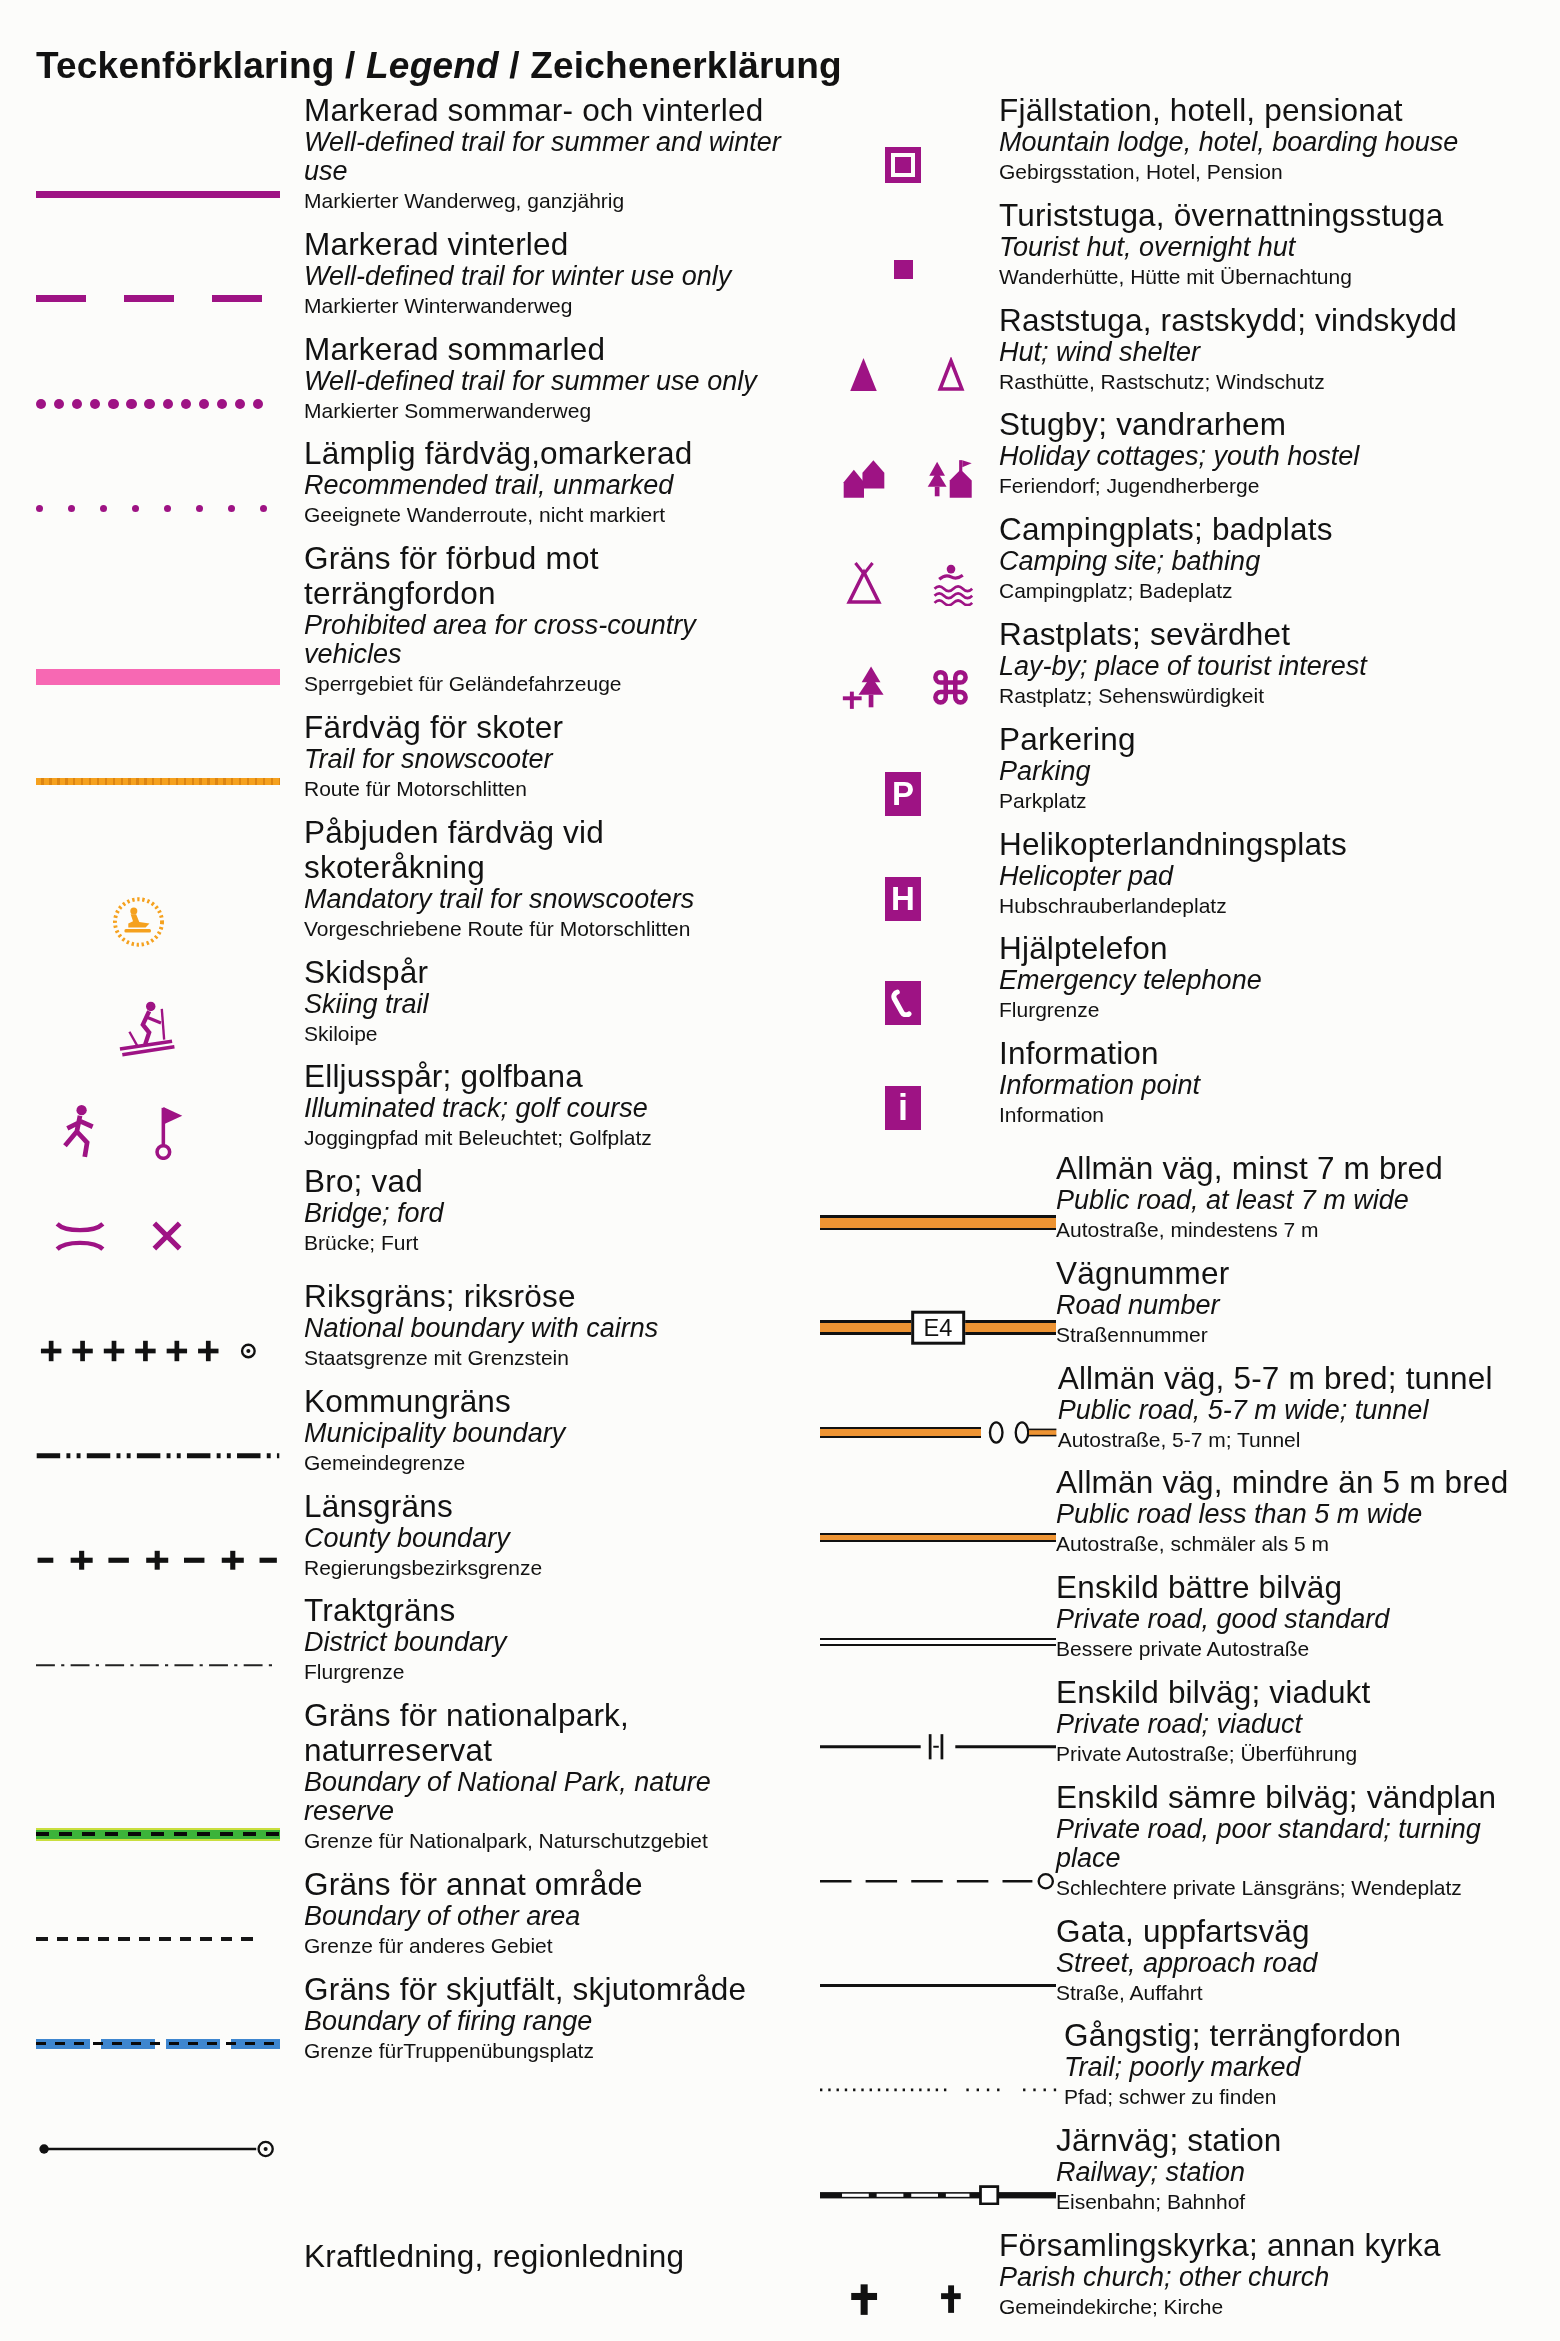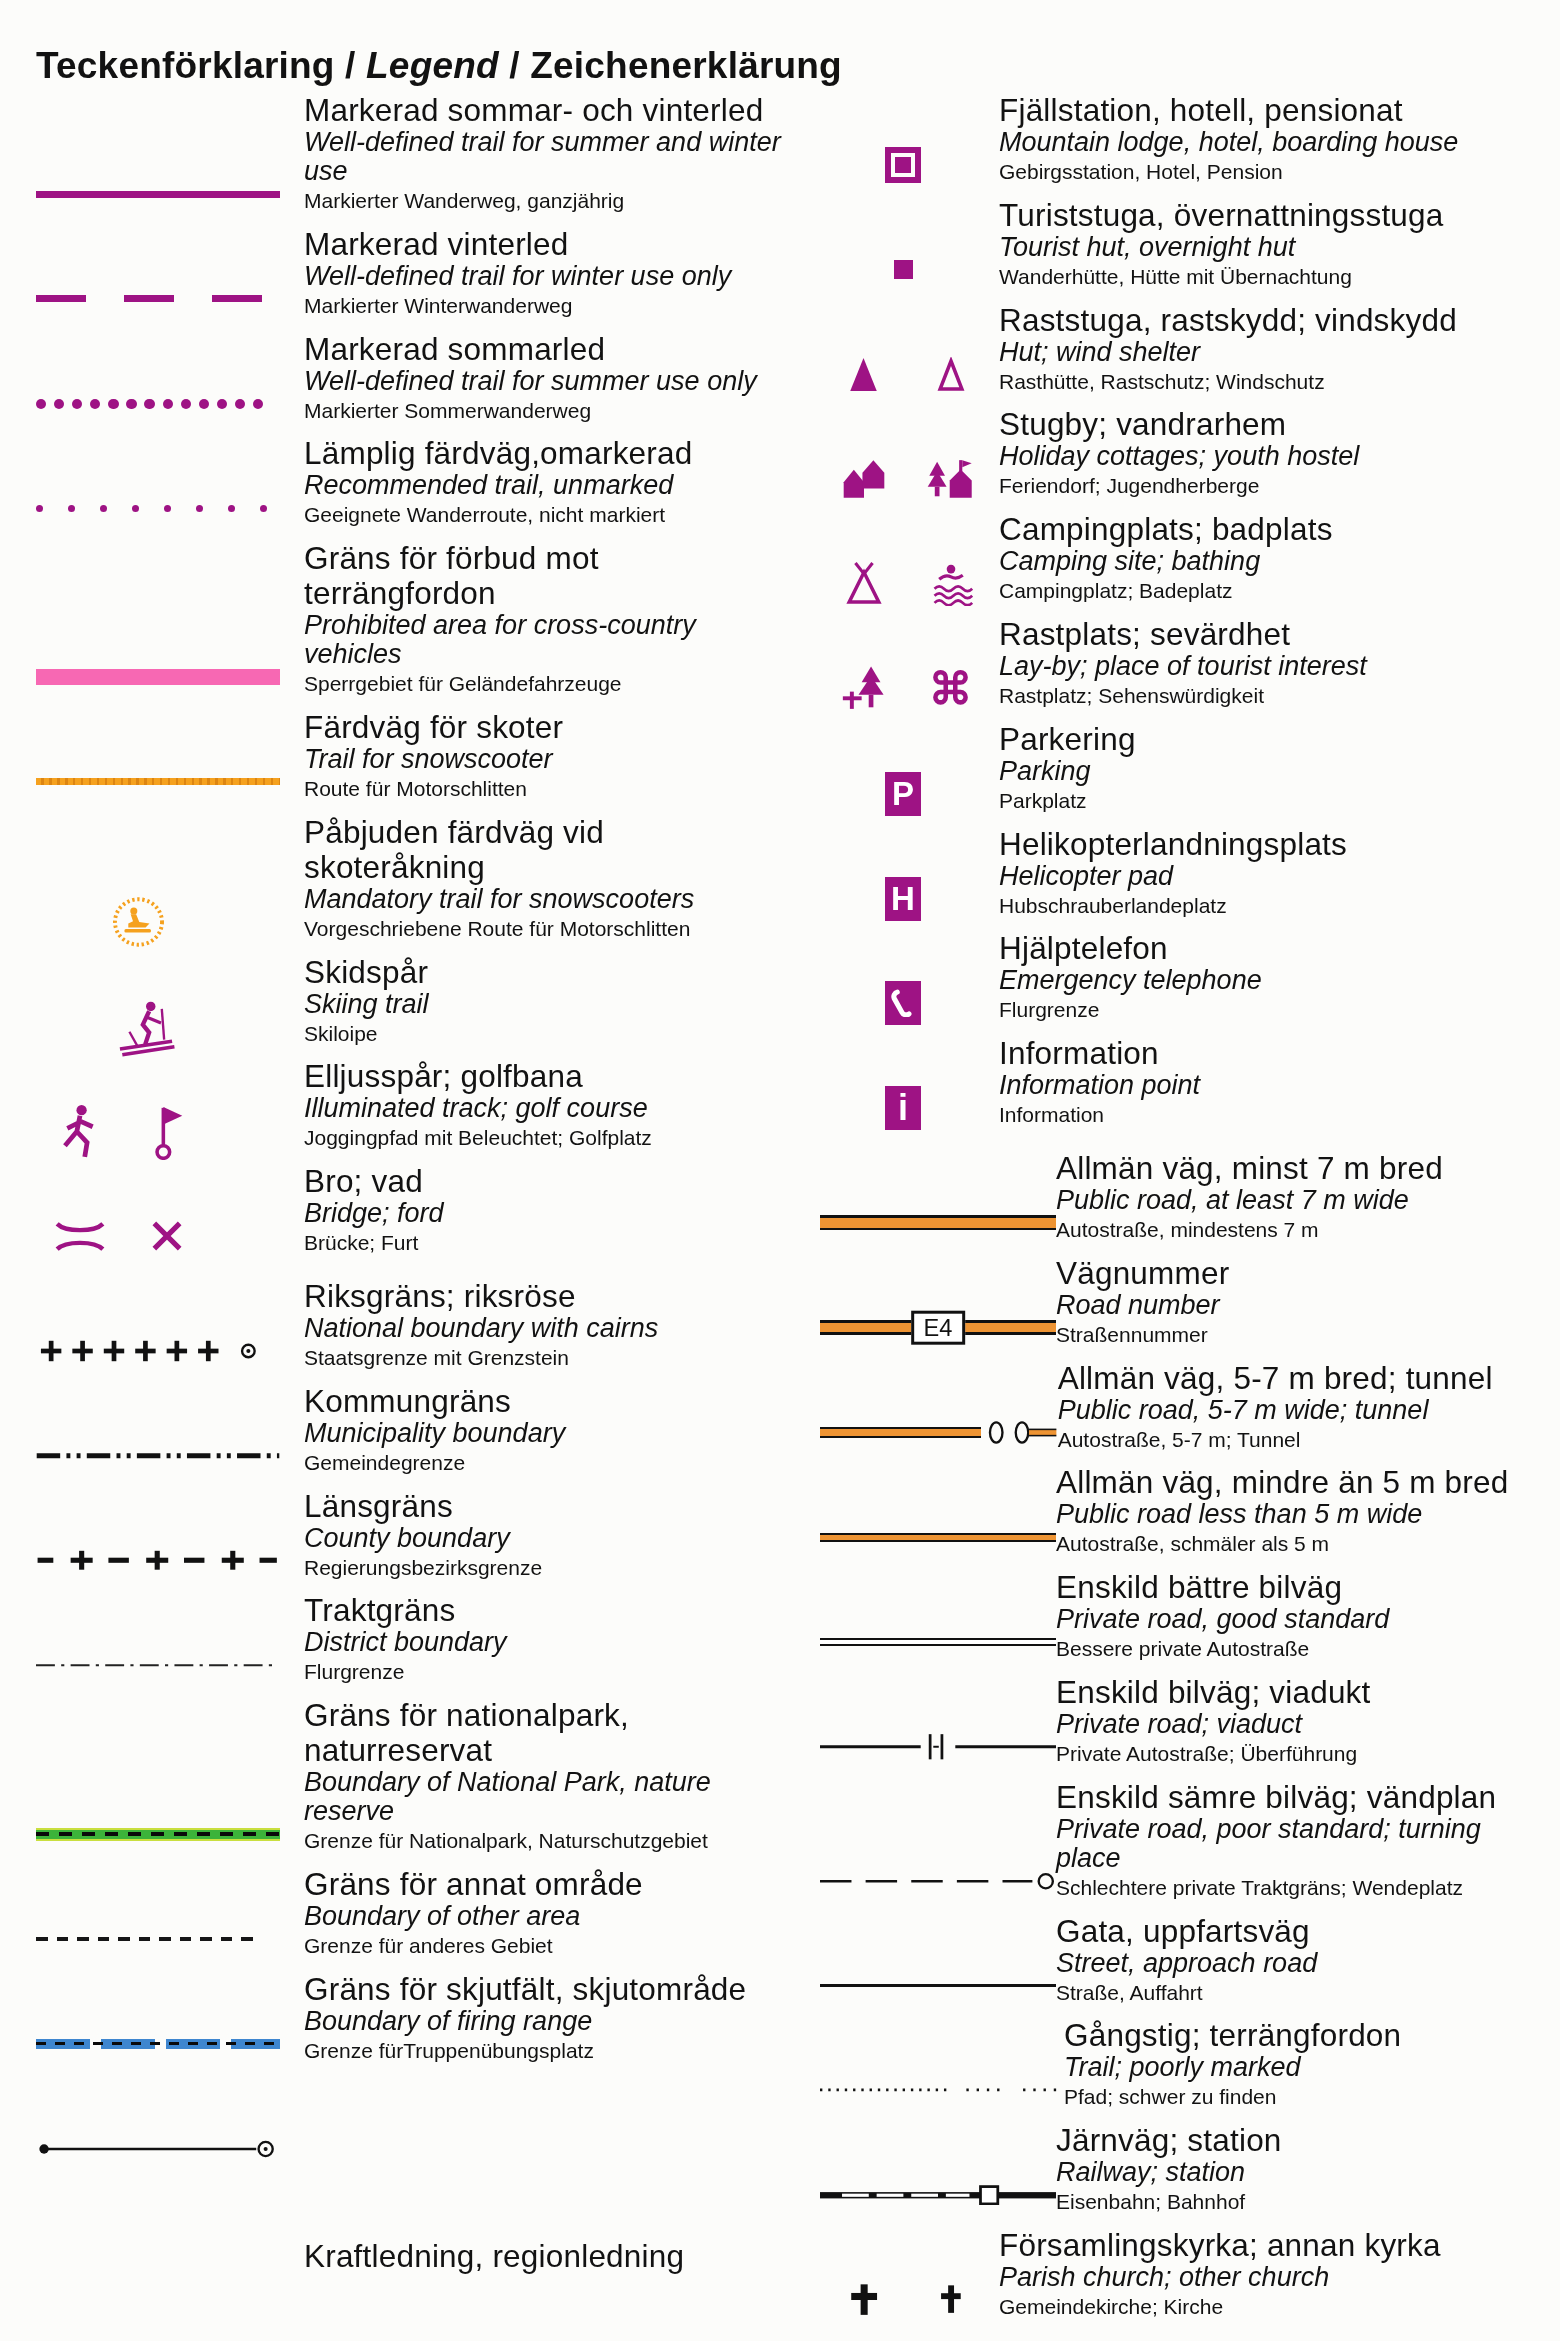--- a/index.html
+++ b/index.html
@@ -593,21 +593,21 @@
     <div class="row">
       <div class="sym sym-r">
         <svg width="236" height="20.5" viewBox="0 0 300 26">
           <line x1="0" y1="13" x2="270" y2="13" stroke="#111" stroke-width="3.2" stroke-dasharray="40 18"></line>
           <circle cx="287" cy="13" r="9" fill="none" stroke="#111" stroke-width="3"></circle>
         </svg>
       </div>
       <div class="txt">
         <div class="sv">Enskild sämre bilväg; vändplan</div>
         <div class="en">Private road, poor standard; turning place</div>
-        <div class="de">Schlechtere private Traktgräns; Wendeplatz</div>
+        <div class="de">Schlechtere private Länsgräns; Wendeplatz</div>
       </div>
     </div>
     <div class="row">
       <div class="sym sym-r">
         <div style="width:236px;height:2.4px;background:#111"></div>
       </div>
       <div class="txt">
         <div class="sv">Gata, uppfartsväg</div>
         <div class="en">Street, approach road</div>
         <div class="de">Straße, Auffahrt</div>

